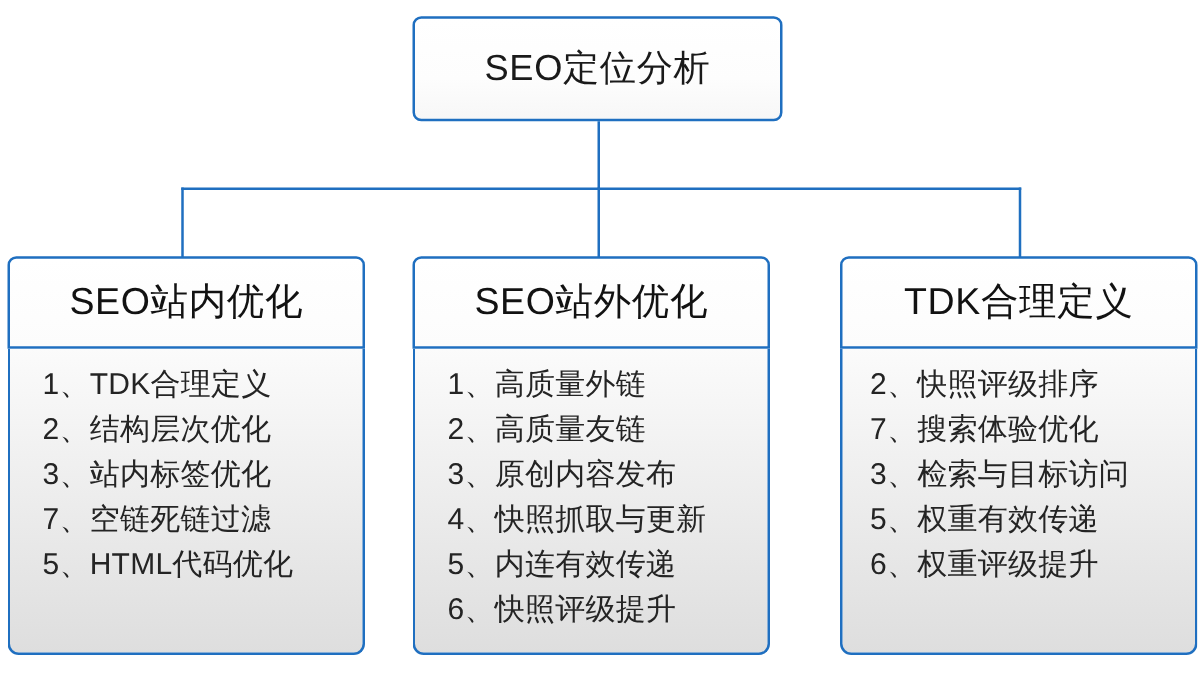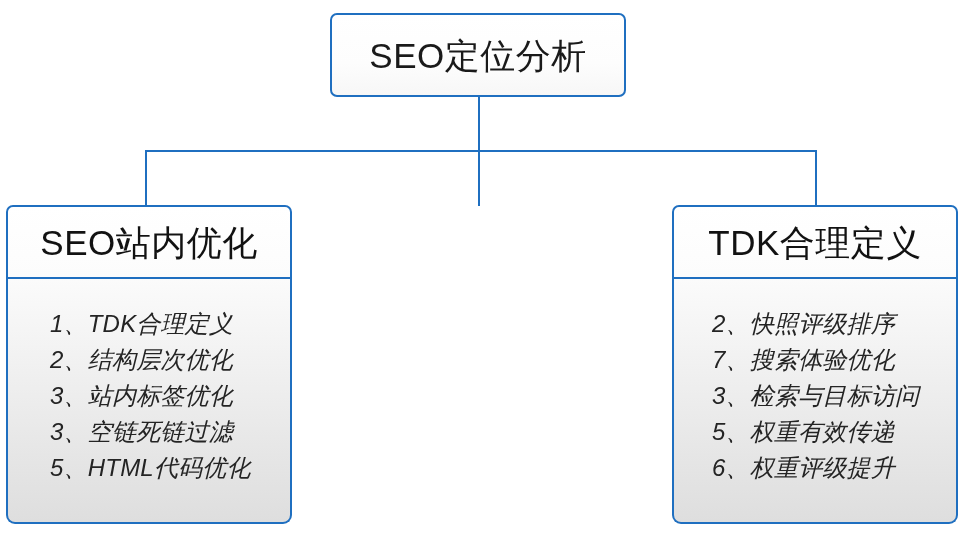--- a/index.html
+++ b/index.html
@@ -45,21 +45,21 @@
     height: 84px;
     box-sizing: border-box;
     border: 2px solid #1f6fc0;
     border-radius: 7px;
     background: linear-gradient(180deg, #ffffff 0%, #fdfdfd 60%, #f7f7f7 100%);
     display: flex;
     align-items: center;
     justify-content: center;
   }
   #root-box .root-title {
-    font-size: 35px;
+    font-size: 29px;
     color: #1a1a1a;
     letter-spacing: 0.5px;
     line-height: 1;
     white-space: nowrap;
   }
 
   
   .column {
     position: absolute;
     top: 205px;
@@ -74,43 +74,42 @@
     width: 100%;
     height: 74px;
     border: 2px solid #1f6fc0;
     border-radius: 7px 7px 0 0;
     background: linear-gradient(180deg, #ffffff 0%, #fcfcfc 100%);
     display: flex;
     align-items: center;
     justify-content: center;
   }
   .col-header .col-title {
-    font-size: 35px;
+    font-size: 30px;
     color: #121212;
     letter-spacing: 0.5px;
     line-height: 1;
     white-space: nowrap;
   }
 
   .col-body {
     box-sizing: border-box;
     width: 100%;
     height: 245px;
     border: 2px solid #1f6fc0;
     border-top: none;
     border-radius: 0 0 9px 9px;
     background: linear-gradient(180deg, #fbfbfb 0%, #f0f0f0 38%, #e6e6e6 72%, #dedede 100%);
     padding: 11px 0 0 0;
     overflow: hidden;
   }
   .col-list {
     list-style: none;
-    margin: 16px;
+    margin: 0;
     padding: 0 16px 0 26px;
-    font-style: italic;
   }
   .col-list li {
     font-size: 24px;
     color: #242424;
     line-height: 36px;
     white-space: nowrap;
     letter-spacing: 0.2px;
   }
   #column-2 .col-list { padding-left: 22px; }
 </style>
@@ -131,26 +130,41 @@
 
   <div class="column" id="column-0">
     <div class="col-header">
       <span class="col-title">SEO站内优化</span>
     </div>
     <div class="col-body">
       <ul class="col-list">
         <li>1、TDK合理定义</li>
         <li>2、结构层次优化</li>
         <li>3、站内标签优化</li>
-        <li>3、空链死链过滤</li>
+        <li>7、空链死链过滤</li>
         <li>5、HTML代码优化</li>
       </ul>
     </div>
   </div>
 
+  <div class="column" id="column-1">
+    <div class="col-header">
+      <span class="col-title">SEO站外优化</span>
+    </div>
+    <div class="col-body">
+      <ul class="col-list">
+        <li>1、高质量外链</li>
+        <li>2、高质量友链</li>
+        <li>3、原创内容发布</li>
+        <li>4、快照抓取与更新</li>
+        <li>5、内连有效传递</li>
+        <li>6、快照评级提升</li>
+      </ul>
+    </div>
+  </div>
 
   <div class="column" id="column-2">
     <div class="col-header">
       <span class="col-title">TDK合理定义</span>
     </div>
     <div class="col-body">
       <ul class="col-list">
         <li>2、快照评级排序</li>
         <li>7、搜索体验优化</li>
         <li>3、检索与目标访问</li>

